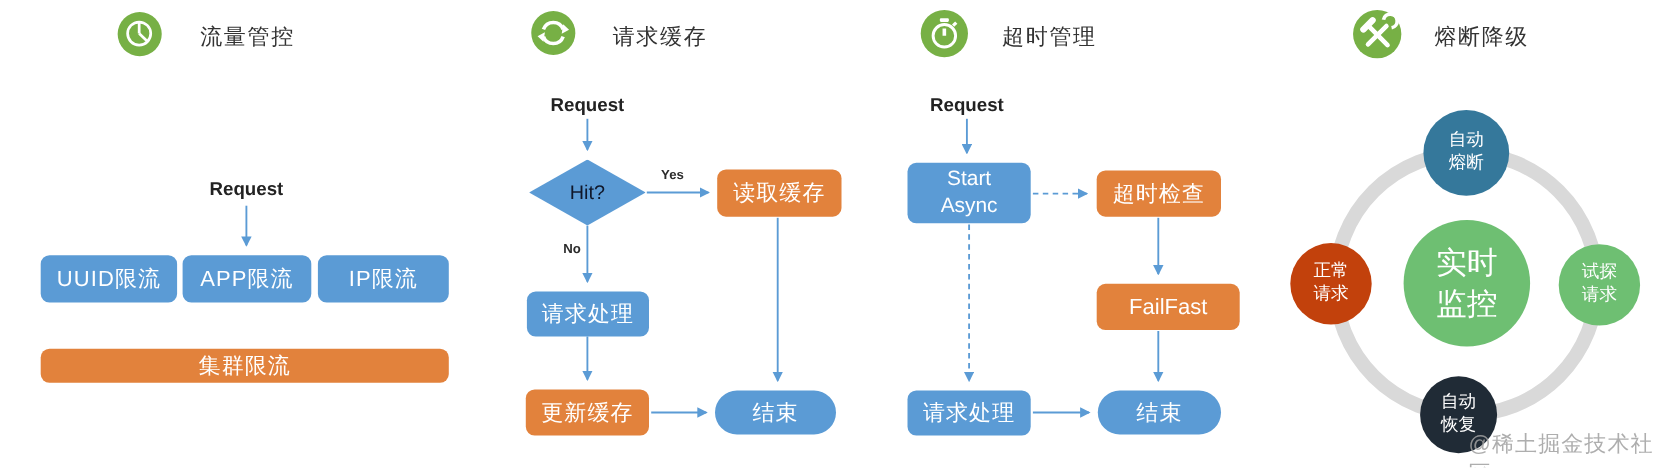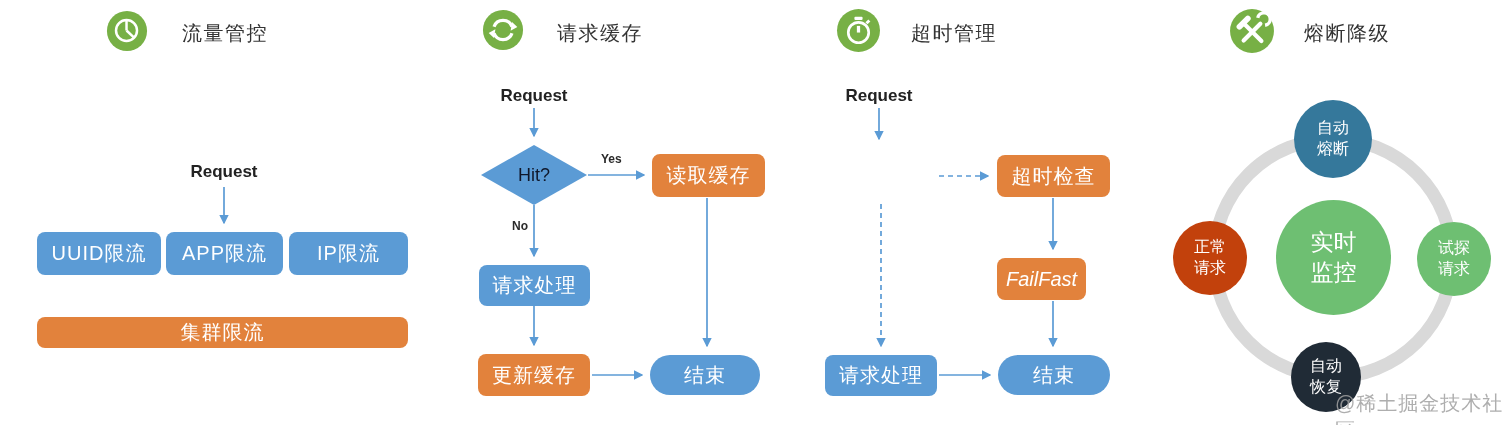--- a/index.html
+++ b/index.html
@@ -15,21 +15,21 @@
   .blue{background:#5b9bd5;}
   .orange{background:#e2823c;}
   .pill{border-radius:21px;}
   .diamond{position:absolute;display:flex;align-items:center;justify-content:center;
            background:#5b9bd5;color:#0f172a;font-size:18px;z-index:2;
            clip-path:polygon(50% 0,100% 50%,50% 100%,0 50%);}
   .small-label{position:absolute;font-size:12px;font-weight:600;color:#2b2b2b;z-index:2;}
   .circle{position:absolute;border-radius:50%;display:flex;flex-direction:column;
           align-items:center;justify-content:center;color:#fff;line-height:1.3;
           text-align:center;font-size:16px;z-index:3;}
-  .circle.big{font-size:23px;}
+  .circle.big{font-size:28px;}
   .teal{background:#35789b;}
   .amber{background:#c2410c;}
   .green{background:#6ebf72;}
   .dark{background:#202b36;}
   .watermark{position:absolute;font-size:20px;color:#a0a0a0;opacity:.85;
              letter-spacing:1px;z-index:4;}
 </style>
 </head>
 <body>
 
@@ -98,22 +98,26 @@
     <svg width="45" height="45" viewBox="0 0 44 44">
       <circle cx="22" cy="22" r="21" fill="#77b045"></circle>
       <circle cx="22" cy="24" r="10" fill="none" stroke="#fff" stroke-width="2.6"></circle>
       <line x1="22" y1="24" x2="22" y2="17.5" stroke="#fff" stroke-width="3.2"></line>
       <rect x="18" y="8.5" width="8" height="3.2" rx="1" fill="#fff"></rect>
       <line x1="29.8" y1="15" x2="32.6" y2="12.2" stroke="#fff" stroke-width="2.8"></line>
     </svg>
   </span>
   <div class="hdr-title" style="left:911px;top:20px;">超时管理</div>
   <div class="req" style="left:819px;top:86px;">Request</div>
+  <div class="node blue two-line" style="left:825px;top:148px;width:112px;height:55px;">
+    <span>Start</span>
+    <span>Async</span>
+  </div>
   <div class="node orange" style="left:997px;top:155px;width:113px;height:42px;">超时检查</div>
-  <div class="node orange" style="left:997px;top:258px;width:89px;height:42px;letter-spacing:0;font-style:italic;">FailFast</div>
+  <div class="node orange" style="left:997px;top:258px;width:130px;height:42px;letter-spacing:0;">FailFast</div>
   <div class="node blue" style="left:825px;top:355px;width:112px;height:41px;">请求处理</div>
   <div class="node blue pill" style="left:998px;top:355px;width:112px;height:40px;">结束</div>
 
   <span class="hdr-icon" style="left:1229px;top:8px;">
     <svg width="46" height="46" viewBox="0 0 44 44">
       <circle cx="22" cy="22" r="21" fill="#77b045"></circle>
       <line x1="14" y1="14.5" x2="31" y2="31.5" stroke="#fff" stroke-width="4" stroke-linecap="round"></line>
       <line x1="10" y1="18" x2="18" y2="10" stroke="#fff" stroke-width="5.5" stroke-linecap="round"></line>
       <line x1="30" y1="15" x2="14" y2="31" stroke="#fff" stroke-width="4" stroke-linecap="round"></line>
       <path d="M27.5,9.5 A6,6 0 1 1 34.5,16.5" fill="none" stroke="#fff" stroke-width="3.2"></path>

